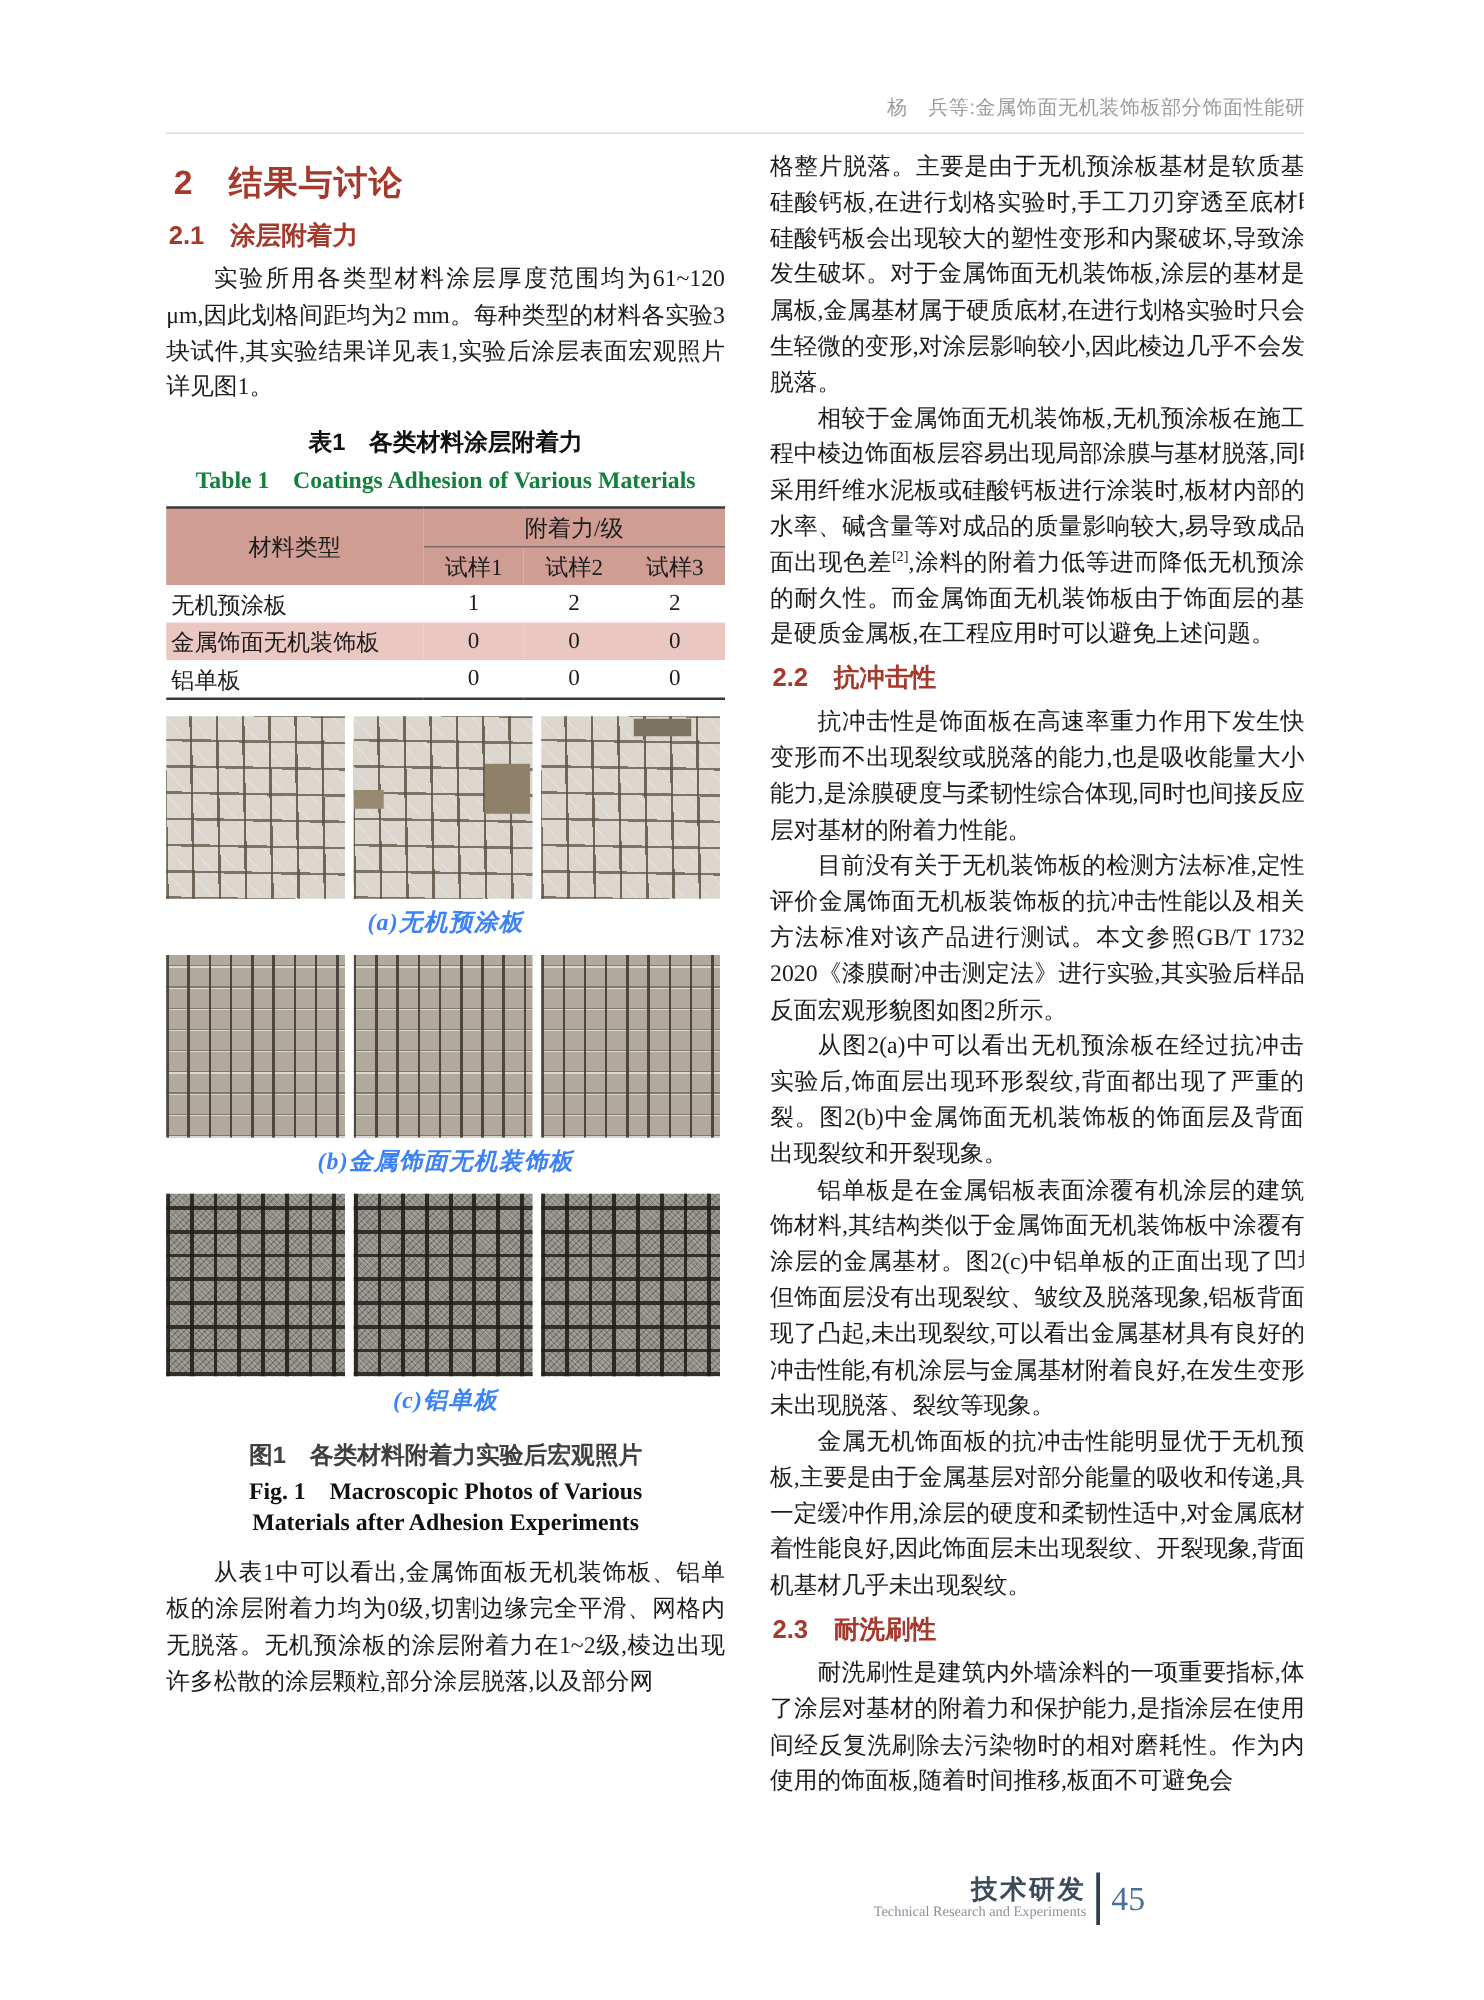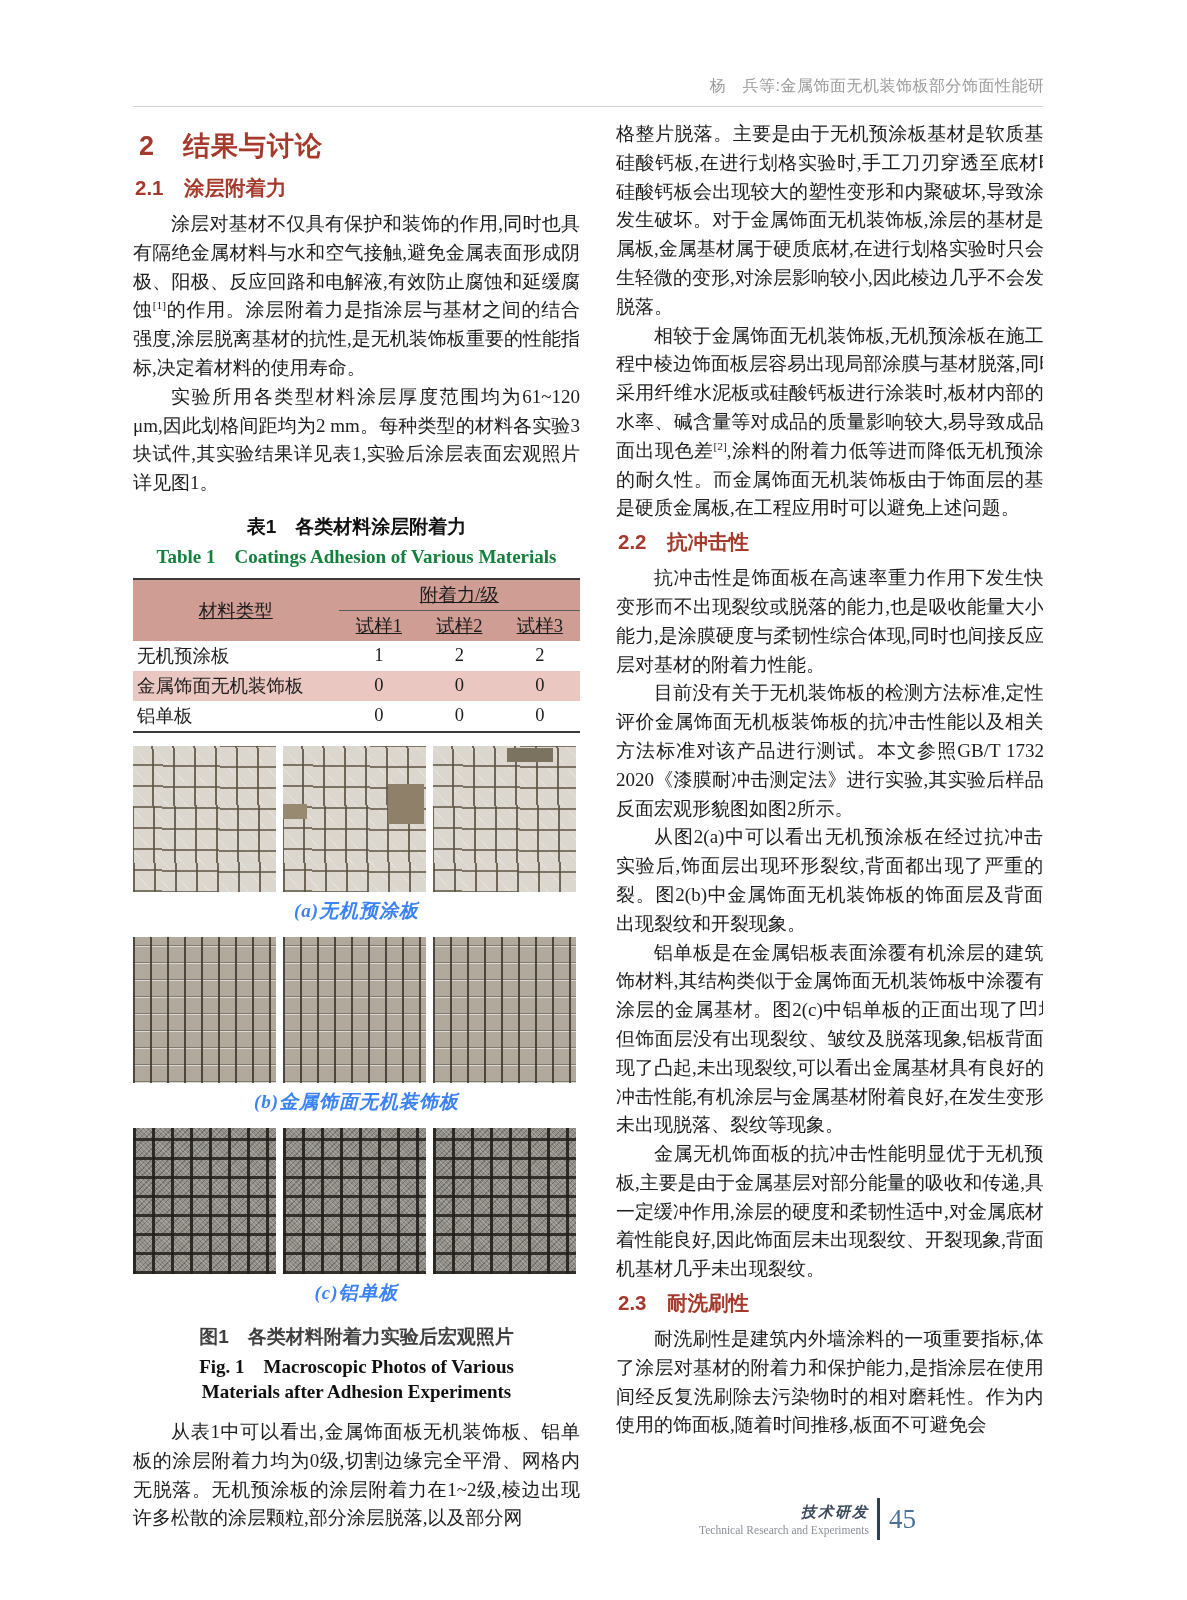--- a/index.html
+++ b/index.html
@@ -27,21 +27,21 @@
   h3.sub{
     font-family:"Liberation Sans","DejaVu Sans",sans-serif;color:#a5392b;
     font-size:20.5px;font-weight:bold;margin:6px 0 8px 2px;
   }
   
   .tbl-cap-zh{font-family:"Liberation Sans","DejaVu Sans",sans-serif;font-weight:bold;
     font-size:19px;text-align:center;margin:16px 0 4px 0;color:#111;}
   .tbl-cap-en{font-weight:bold;font-size:19px;text-align:center;margin:0 0 8px 0;color:#15803d;}
   table.data{width:100%;border-collapse:collapse;border-top:2px solid #3a3a3a;border-bottom:2px solid #3a3a3a;font-size:18.5px;}
   table.data th,table.data td{font-weight:normal;padding:2px 4px;height:26px;}
-  table.data thead{background:#cf9d93;text-decoration:underline;}
+  table.data thead{background:#cf9d93;}
   th.mat{width:46%;text-align:center;}
   th.adh{border-bottom:1px solid #5a5a5a;text-align:center;}
   th.spec{text-align:center;}
   td.matcell{text-align:left;padding-left:10px;}
   td.num{text-align:center;}
   tr.hl{background:#eac7c1;}
   
   .photo-row{display:flex;gap:7px;margin-top:13px;}
   .photo{width:143px;height:146px;position:relative;overflow:hidden;}
   .photo-a{
@@ -73,39 +73,38 @@
     font-style:italic;font-weight:bold;letter-spacing:1px;
   }
   .fig-cap-zh{font-family:"Liberation Sans","DejaVu Sans",sans-serif;font-weight:bold;
     font-size:19px;text-align:center;margin:18px 10px 4px 10px;color:#404040;}
   .fig-cap-en{font-weight:bold;font-size:19px;text-align:center;margin:0 28px 14px 28px;line-height:25px;color:#111;}
   .mt{margin-top:6px;}
   
   .footer{position:absolute;right:127px;top:1498px;display:flex;align-items:center;}
   .footer .labels{text-align:right;margin-right:8px;}
   .footer .zh{font-family:"Liberation Sans","DejaVu Sans",sans-serif;font-weight:bold;
-    font-size:15px;color:#3c4a5c;letter-spacing:2px;line-height:22px;font-style:italic;}
+    font-size:21px;color:#3c4a5c;letter-spacing:2px;line-height:22px;}
   .footer .en{font-size:11.5px;color:#8a909a;line-height:14px;}
   .footer .bar{width:3px;height:42px;background:#2f3f52;margin-right:9px;}
   .footer .pno{font-size:27px;color:#4a6f99;}
 </style>
 </head>
 <body>
 
 <div class="page">
 
   <div class="runhead">杨　兵等:金属饰面无机装饰板部分饰面性能研究</div>
 
   <div class="cols">
 
     <div class="col">
       <h2 class="sec">2　结果与讨论</h2>
       <h3 class="sub">2.1　涂层附着力</h3>
 
-      <p class="body"><span>涂层对基材不仅具有保护和装饰的作用,同时也具有隔绝金属材料与水和空气接触,避免金属表面形成阴极、阳极、反应回路和电解液,有效防止腐蚀和延缓腐蚀</span><sup>[1]</sup><span>的作用。涂层附着力是指涂层与基材之间的结合强度,涂层脱离基材的抗性,是无机装饰板重要的性能指标,决定着材料的使用寿命。</span></p>
 
       <p class="body mt">实验所用各类型材料涂层厚度范围均为61~120 μm,因此划格间距均为2 mm。每种类型的材料各实验3块试件,其实验结果详见表1,实验后涂层表面宏观照片详见图1。</p>
 
       <div class="tbl-cap-zh">表1　各类材料涂层附着力</div>
       <div class="tbl-cap-en">Table 1　Coatings Adhesion of Various Materials</div>
 
       <table class="data">
         <thead>
           <tr>
             <th class="mat" rowspan="2">材料类型</th>

